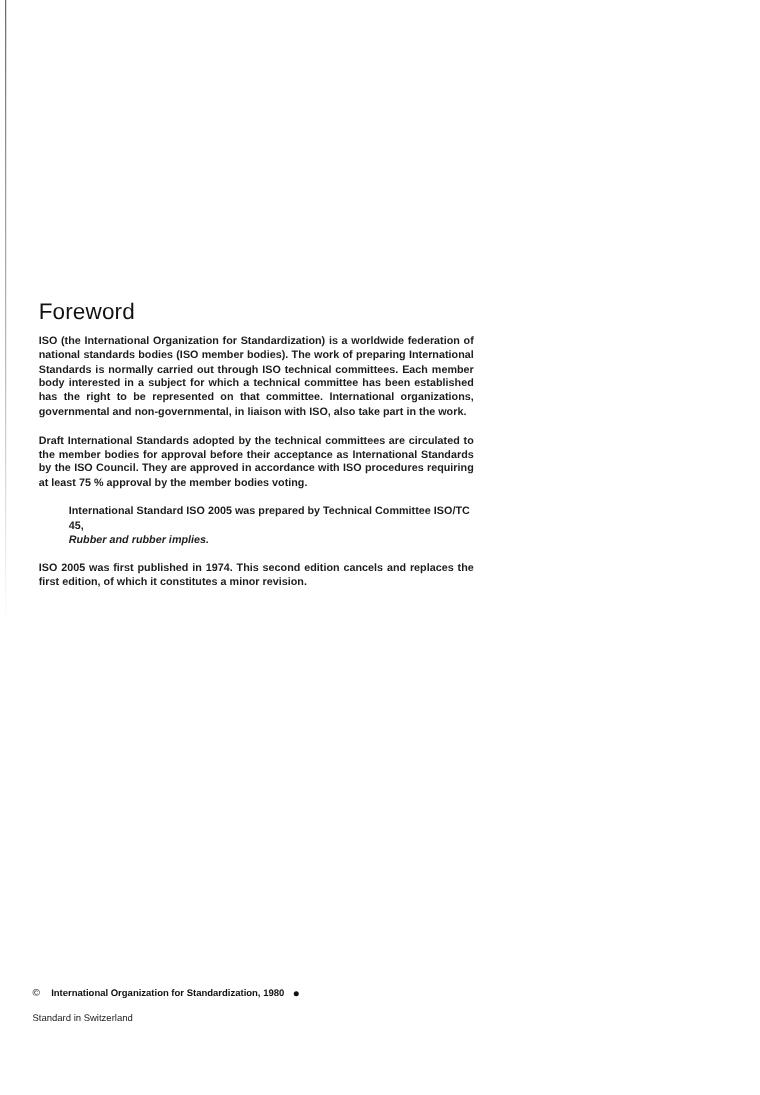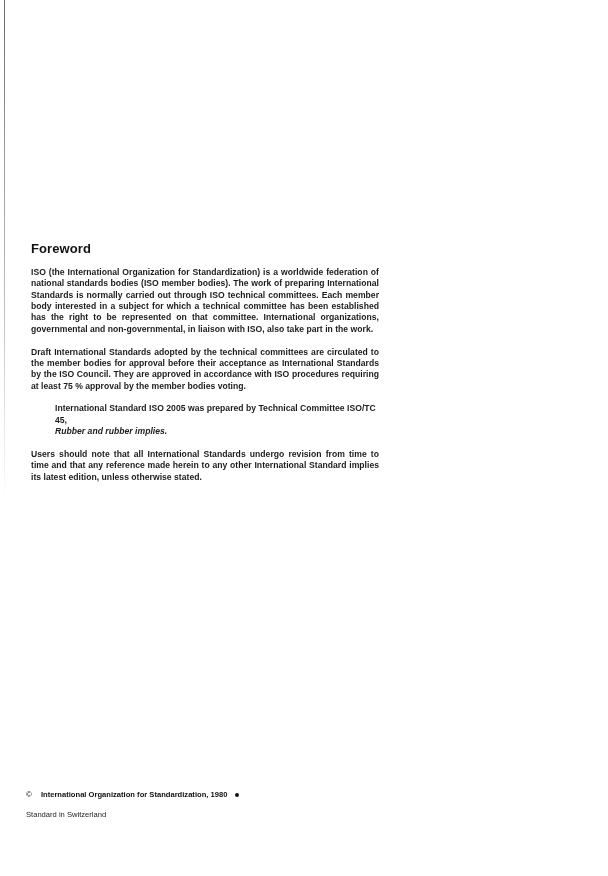--- a/index.html
+++ b/index.html
@@ -24,22 +24,22 @@
       background: linear-gradient(to bottom, #6a6a6a 0%, #9a9a9a 30%, #bdbdbd 60%, rgba(200,200,200,0) 100%);
     }
     .page {
       position: absolute;
       left: 31px;
       top: 240px;
       width: 348px;
     }
     .heading {
       font-family: "Liberation Sans", sans-serif;
-      font-weight: bold;
-      font-size: 13px;
+      font-weight: normal;
+      font-size: 18px;
       line-height: 18px;
       margin: 0 0 9px 0;
       color: #111;
       letter-spacing: 0.1px;
     }
     .para {
       font-size: 8.6px;
       line-height: 11.35px;
       margin: 0 0 11.5px 0;
       text-align: justify;
@@ -96,22 +96,22 @@
 
   <p class="para">ISO (the International Organization for Standardization) is a worldwide federation of national standards bodies (ISO member bodies). The work of preparing International Standards is normally carried out through ISO technical committees. Each member body interested in a subject for which a technical committee has been established has the right to be represented on that committee. International organizations, governmental and non-governmental, in liaison with ISO, also take part in the work.</p>
 
   <p class="para">Draft International Standards adopted by the technical committees are circulated to the member bodies for approval before their acceptance as International Standards by the ISO Council. They are approved in accordance with ISO procedures requiring at least 75 % approval by the member bodies voting.</p>
 
   <p class="para" style="text-align: left; margin-left: 24px;">
     <span>International Standard ISO 2005 was prepared by Technical Committee ISO/TC 45,</span><br>
     <span class="it">Rubber and rubber implies.</span>
   </p>
 
+  <p class="para">ISO 2005 was first published in 1974. This second edition cancels and replaces the first edition, of which it constitutes a minor revision.</p>
 
-  <p class="para">Users should note that all International Standards undergo revision from time to time and that any reference made herein to any other International Standard implies its latest edition, unless otherwise stated.</p>
 </div>
 
 <div class="footer">
   <div class="copyright">
     <span class="sym">©</span>
     <span>International Organization for Standardization, 1980</span>
     <span class="bullet"></span>
   </div>
   <div class="printed">Standard in Switzerland</div>
 </div>

